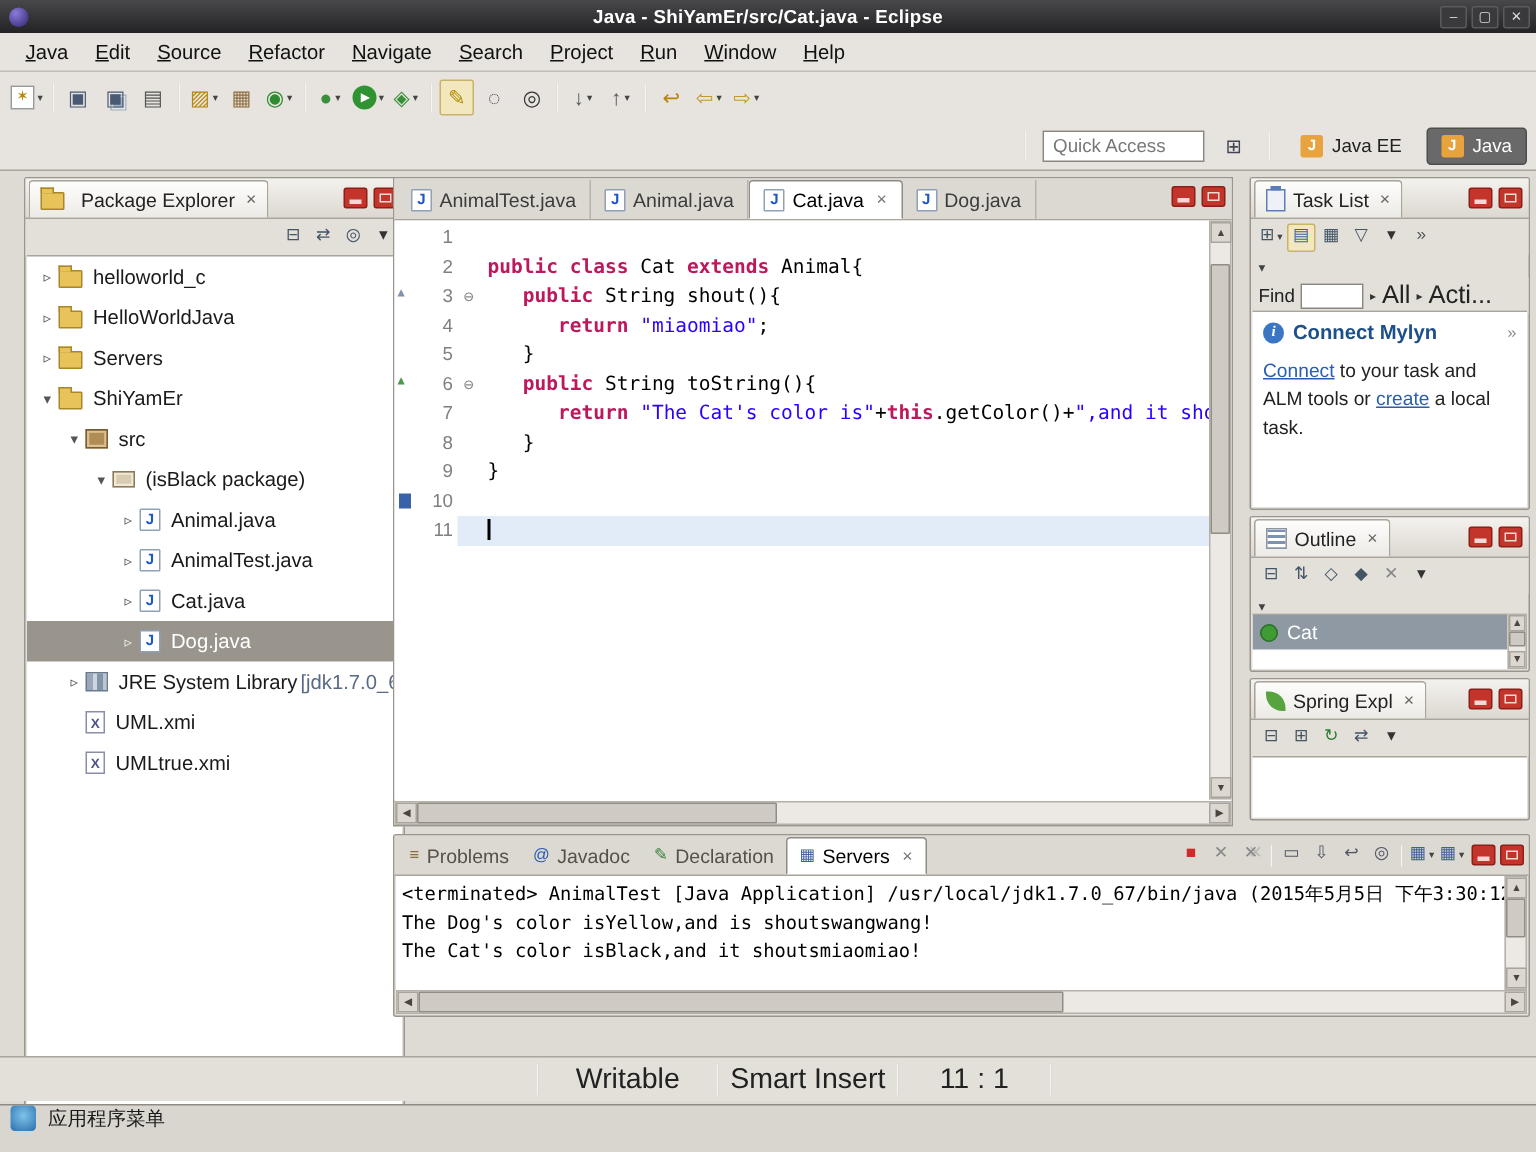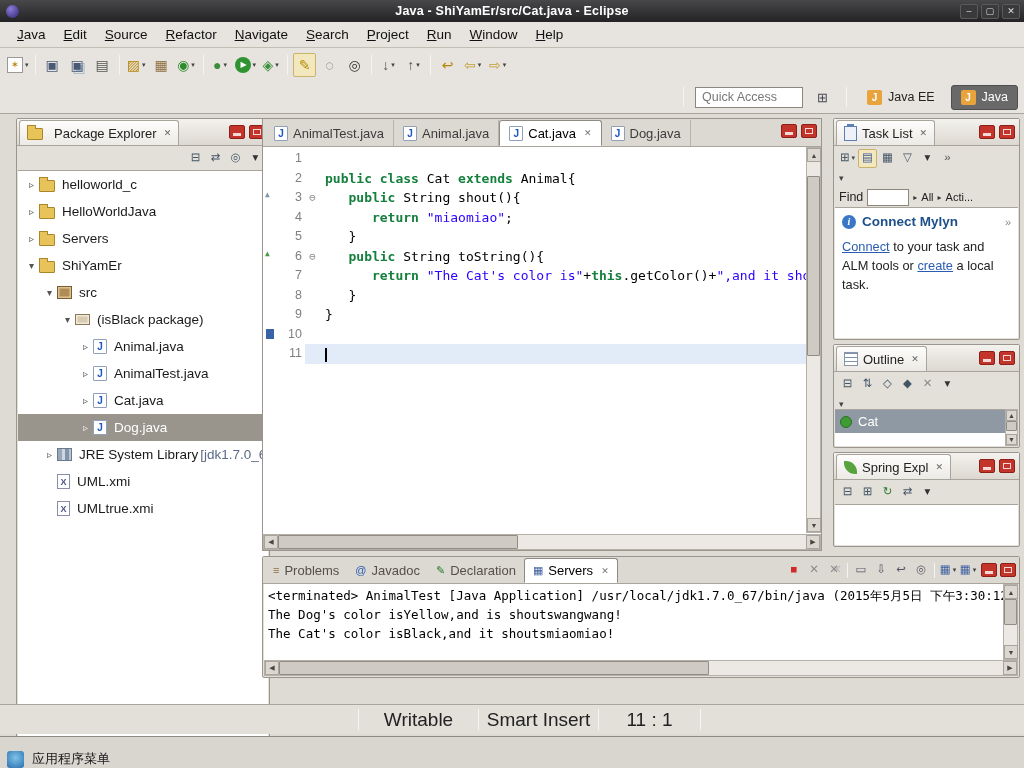--- a/index.html
+++ b/index.html
@@ -79,21 +79,21 @@
   .ed-rows{flex:1;overflow:hidden;font-family:"DejaVu Sans Mono",monospace;font-size:13px;padding-top:2px}
   .code-row{display:flex;height:19.5px;line-height:19.5px}
   .cr-ruler{width:14px;flex:none;position:relative}
   .mk-tri{position:absolute;left:2px;top:3px;font-size:8px;color:#8293ad;line-height:1}
   .mk-tri.green{color:#4a9b4a}
   .mk-sq{position:absolute;left:3px;top:4px;width:8px;height:10px;background:#3863a8}
   .cr-num{width:28px;flex:none;text-align:right;color:#808080;font-size:12.5px;padding-right:3px;font-family:"Liberation Sans",sans-serif}
   .cr-fold{width:15px;flex:none;color:#8a8a8a;font-size:11px;text-align:center}
   .cr-code{flex:1;white-space:pre;color:#000;padding-left:5px}
   .code-row.cur .cr-fold,.code-row.cur .cr-code{background:#e2ecf9}
-  .tk-kw{color:#15803d;font-weight:bold}
+  .tk-kw{color:#be185d;font-weight:bold}
   .tk-str{color:#2a00ff}
   .caret{display:inline-block;width:2px;height:14px;background:#000;vertical-align:middle}
   .ed-vscroll{width:15px;flex:none}
   .ed-hscroll{position:absolute;bottom:0;left:0;right:0;height:16px}
 
   
   .sb{background:#ece9e4;border:1px solid #b5b1a8;display:flex}
   .sb-h{flex-direction:row}
   .sb-v{flex-direction:column}
   .sb-arrow{flex:none;width:14px;height:14px;background:#dcd8d1;border:1px solid #a9a49c;color:#4a463f;font-size:7px;display:flex;align-items:center;justify-content:center}
@@ -101,21 +101,21 @@
   .sb-thumb{position:absolute;background:#cfcbc4;border:1px solid #928d84;border-radius:1px}
 
   
   .tl-hdr-icon{width:13px;height:15px;background:#eef2f8;border:1px solid #5b7fb5;position:relative}
   .tl-hdr-icon::before{content:"";position:absolute;top:-3px;left:2px;right:2px;height:3px;background:#5b7fb5}
   .ol-hdr-icon{width:14px;height:14px;background:#fff;border:1px solid #8a96a8;background-image:repeating-linear-gradient(to bottom,#7d91b0 0,#7d91b0 1.5px,transparent 1.5px,transparent 4px)}
   .leaf-icon{width:13px;height:13px;background:#57a33e;border-radius:0 11px 0 11px}
   .find-row{display:flex;align-items:center;gap:4px;padding:0 5px;height:24px;font-size:12.5px;color:#222;background:#e3e0da}
   .find-input{width:42px;height:17px;border:1px solid #8a867e;background:#fff;font-family:"Liberation Sans",sans-serif}
   .scope-arrow{font-size:8px;color:#333}
-  .scope-link{font-size:11px;color:#222;white-space:nowrap}
+  .scope-link{font-size:17px;color:#222;white-space:nowrap}
   .tl-content{position:absolute;left:1px;right:1px;top:88px;bottom:1px;background:#fff;border-top:1px solid #a9a49c;padding:6px 7px;overflow:hidden}
   .mylyn-head{display:flex;align-items:center;gap:6px;color:#1d4f8b;font-weight:bold;font-size:13.5px}
   .info-icon{width:14px;height:14px;border-radius:50%;background:#3b76c4;color:#fff;font-size:10px;font-style:italic;font-weight:bold;display:flex;align-items:center;justify-content:center;font-family:"Liberation Serif",serif;flex:none}
   .sect-chevron{margin-left:auto;color:#888;font-size:11px;font-weight:normal}
   .mylyn-body{margin-top:8px;font-size:12.8px;color:#222;line-height:19px}
   .mylyn-link{color:#2a5db0;text-decoration:underline}
   .ol-content{position:absolute;left:1px;right:14px;top:64px;bottom:1px;background:#fff;border-top:1px solid #a9a49c;overflow:hidden}
   .outline-row{display:flex;align-items:center;gap:6px;height:23px;padding:0 5px;font-size:13px}
   .outline-row.selected{background:#8e99a4;color:#fff}
   .classicon{width:12px;height:12px;border-radius:50%;background:#3f9c35;border:1px solid #2a6e24;flex:none}
@@ -134,21 +134,21 @@
   .con-icons .tb-btn{min-width:20px;height:20px;font-size:11.5px;margin:0}
   .con-icons .tb-sep{height:15px;margin:0 3px}
   .con-body{position:absolute;top:27px;left:1px;right:16px;bottom:17px;background:#fff;overflow:hidden;font-family:"DejaVu Sans Mono",monospace;font-size:12.5px;line-height:19px;padding:2px 4px;white-space:nowrap;color:#000}
   .con-vscroll{position:absolute;top:27px;right:1px;bottom:17px;width:15px}
   .con-hscroll{position:absolute;left:1px;right:1px;bottom:1px;height:16px}
 
   
   #statusbar{position:absolute;left:0;top:704px;width:100%;height:30px;background:#e3e0da;border-top:1px solid #a9a49c;font-size:19px;color:#222}
   .sb-cell{position:absolute;top:0;height:100%;display:flex;align-items:center;justify-content:center}
   .sb-sep{position:absolute;top:4px;bottom:4px;width:1px;background:#989488;border-right:1px solid #f7f5f1}
-  #taskbar{position:absolute;left:0;top:736px;width:100%;height:32px;background:#d9d6cf;border-top:1px solid #8f8b84;display:flex;align-items:flex-end;padding-left:7px;gap:8px}
+  #taskbar{position:absolute;left:0;top:736px;width:100%;height:32px;background:#d9d6cf;border-top:1px solid #8f8b84;display:flex;align-items:flex-start;padding-left:7px;gap:8px}
   .appmenu-icon{width:17px;height:17px;border-radius:3px;background:radial-gradient(circle at 50% 40%,#7ec3e8,#2a6fae);flex:none}
   .taskbar-label{font-size:13px;color:#1a1a1a}
   #watermark{position:absolute;right:14px;bottom:30px;display:flex;align-items:center;gap:12px;opacity:.95;z-index:50;pointer-events:none}
   .wm-logo{position:relative;width:52px;height:66px}
   .wm-bar{position:absolute;background:#3fbd86;transform:skewX(-16deg);border-radius:2px}
   .wm-bar.b1{left:5px;top:20px;width:15px;height:34px}
   .wm-bar.b2{left:27px;top:5px;width:15px;height:54px}
   .wm-t1{font-size:37px;color:#3fbd86;font-weight:bold;line-height:40px}
   .wm-t2{font-size:15px;color:#3fbd86}
 </style>

